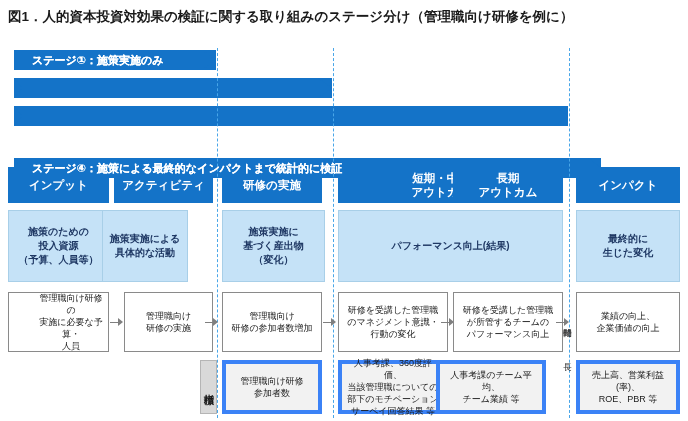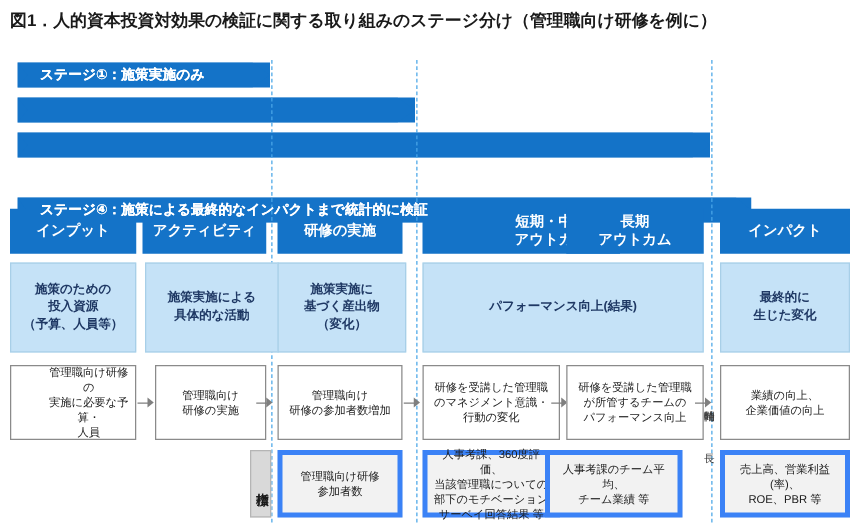--- a/index.html
+++ b/index.html
@@ -140,21 +140,21 @@
 <div class="hdr" style="left:453px;top:167px;width:110px;">
   <span>長期<br>アウトカム</span>
 </div>
 <div class="hdr" style="left:576px;top:167px;width:104px;">
   <span>インパクト</span>
 </div>
 
 <div class="defbox" style="left:8px;top:210px;width:101px;">
   <span>施策のための<br>投入資源<br>（予算、人員等）</span>
 </div>
-<div class="defbox" style="left:116px;top:210px;width:107px;text-align:center;">
+<div class="defbox" style="left:102px;top:210px;width:86px;text-align:center;">
   <span>施策実施による<br>具体的な活動</span>
 </div>
 <div class="defbox" style="left:222px;top:210px;width:103px;">
   <span>施策実施に<br>基づく産出物<br>（変化）</span>
 </div>
 <div class="defbox" style="left:338px;top:210px;width:225px;">
   <span>パフォーマンス向上(結果)</span>
 </div>
 <div class="defbox" style="left:576px;top:210px;width:104px;">
   <span>最終的に<br>生じた変化</span>

